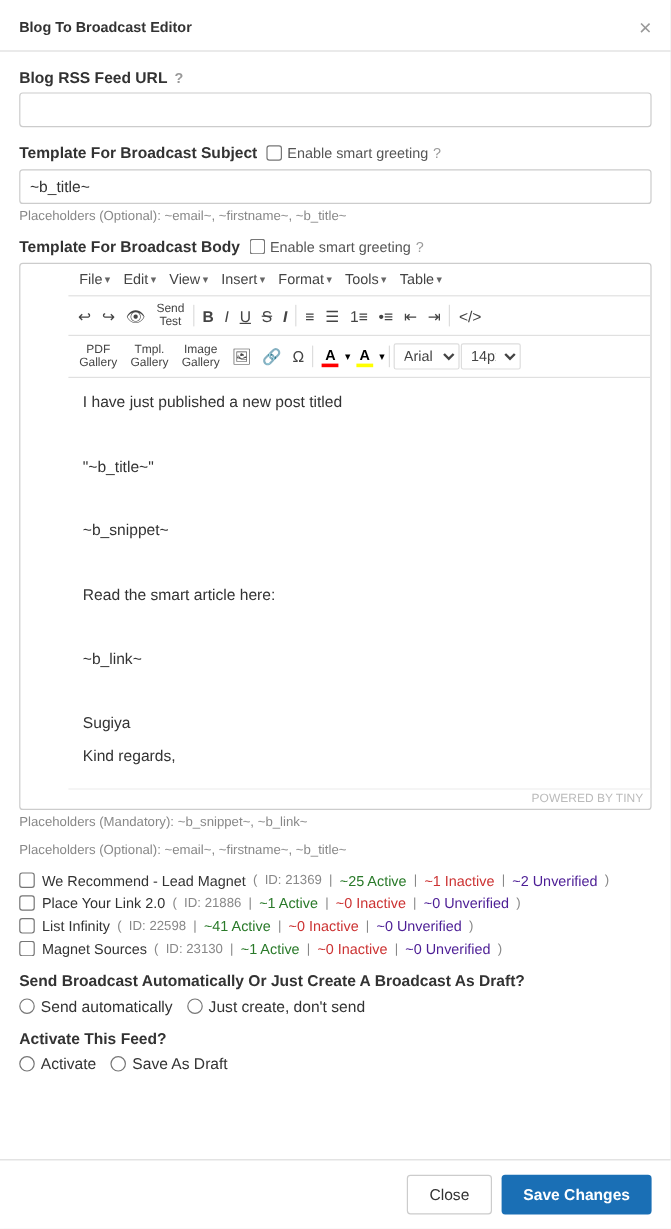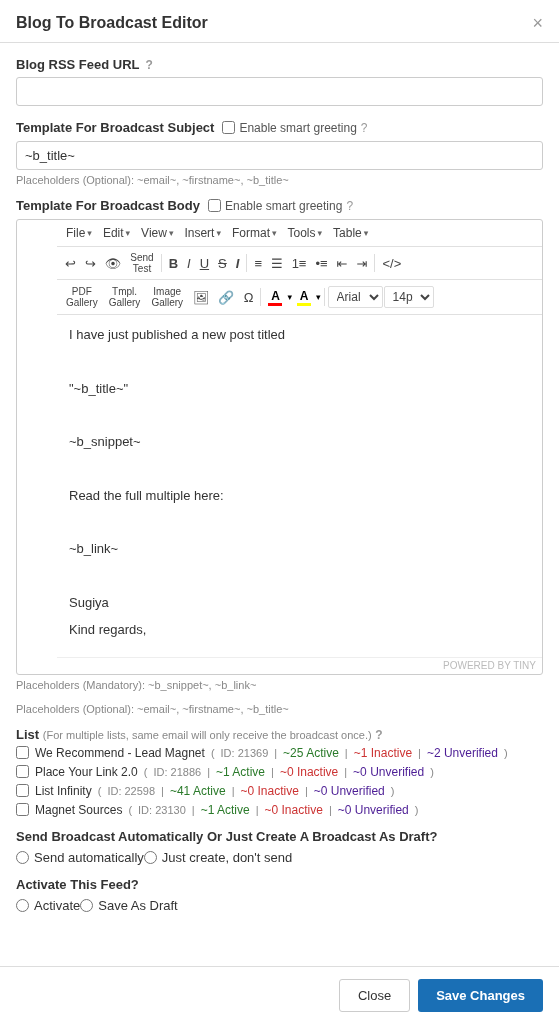--- a/index.html
+++ b/index.html
@@ -21,21 +21,21 @@
       box-shadow: 0 2px 10px rgba(0,0,0,0.2);
     }
     .modal-header {
       padding: 14px 16px 10px;
       border-bottom: 1px solid #ddd;
       display: flex;
       justify-content: space-between;
       align-items: center;
     }
     .modal-title {
-      font-size: 16px;
+      font-size: 12px;
       font-weight: bold;
       color: #333;
     }
     .close-x {
       color: #999;
       font-size: 18px;
       cursor: pointer;
       background: none;
       border: none;
       line-height: 1;
@@ -192,21 +192,21 @@
     }
     .broadcast-title {
       font-size: 13px;
       font-weight: bold;
       color: #333;
       margin-bottom: 6px;
     }
     .radio-row {
       display: flex;
       align-items: flex-end;
-      gap: 0;
+      gap: 12px;
       margin-bottom: 12px;
     }
     .radio-option {
       display: flex;
       align-items: center;
       gap: 5px;
       font-size: 13px;
       color: #333;
     }
     .activate-section {
@@ -389,40 +389,35 @@
         </select>
       </div>
 
       <div class="editor-content" contenteditable="true" style="">
         <p>I have just published a new post titled</p>
         <p>&nbsp;</p>
         <p>"~b_title~"</p>
         <p>&nbsp;</p>
         <p>~b_snippet~</p>
         <p>&nbsp;</p>
-        <p>Read the full multiple here:</p>
+        <p>Read the smart article here:</p>
         <p>&nbsp;</p>
         <p>~b_link~</p>
         <p>&nbsp;</p>
         <p>Sugiya</p>
         <p>Kind regards,</p>
       </div>
       <div class="powered-by">POWERED BY TINY</div>
     </div>
 
     <div class="placeholder-hint">Placeholders (Mandatory): ~b_snippet~, ~b_link~</div>
     <div class="placeholder-hint">Placeholders (Optional): ~email~, ~firstname~, ~b_title~</div>
 
     
     <div class="list-section">
-      <div class="list-title">
-        <span>List</span>
-        <span class="list-note">(For multiple lists, same email will only receive the broadcast once.)</span>
-        <span class="help-icon"> ?</span>
-      </div>
 
       <div class="list-item">
         <input type="checkbox" style="">
         <span class="list-item-name">We Recommend - Lead Magnet</span>
         <span class="list-item-id">(</span>
         <span class="list-item-id">ID: 21369</span>
         <span class="list-item-id"> | </span>
         <span class="active-count">~25 Active</span>
         <span class="list-item-id"> | </span>
         <span class="inactive-count">~1 Inactive</span>

